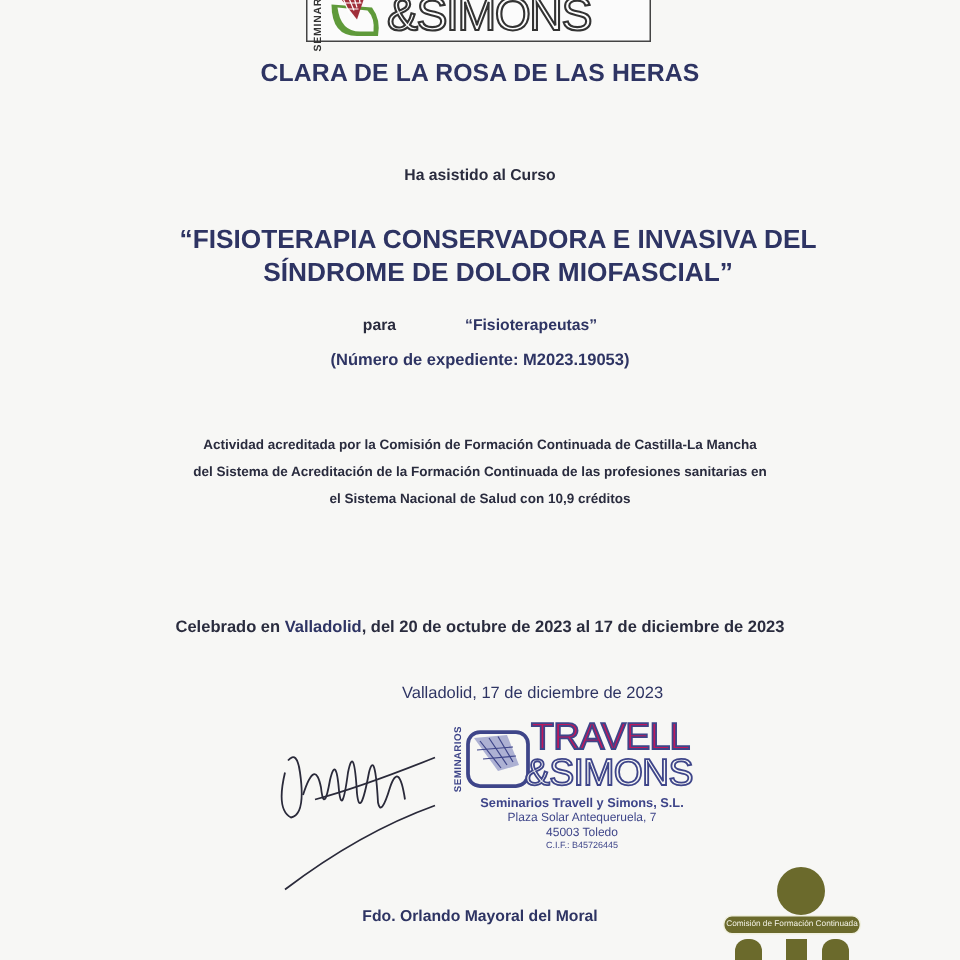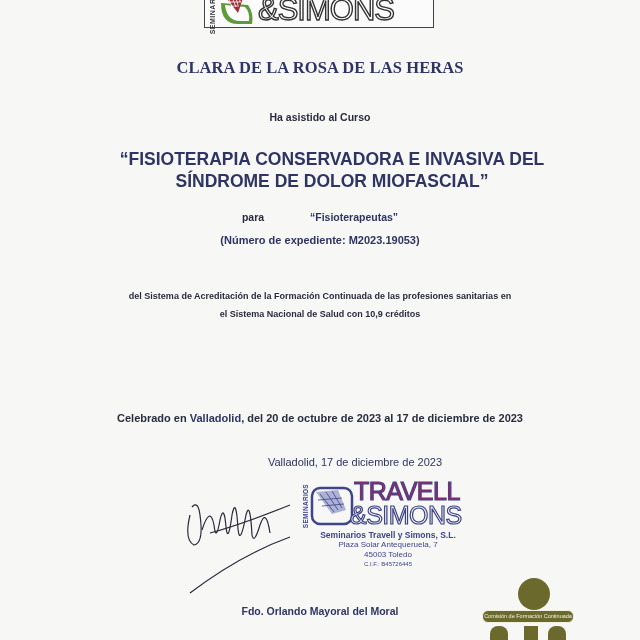--- a/index.html
+++ b/index.html
@@ -23,21 +23,21 @@
     font-size:7px; font-weight:bold; color:#333; margin-left:4px; letter-spacing:0.5px;
   }
   .top-logo .emblem {
     width:38px; height:30px; margin-left:2px; position:relative;
   }
   .top-logo .word {
     font-size:31px; letter-spacing:-1px; color:#fff;
     -webkit-text-stroke:1.4px #333; font-weight:normal; margin-left:2px; line-height:30px;
   }
 
-  .name { top:58px; font-size:16.5px; font-weight:bold; color:#2e3463; letter-spacing:0.1px;font-family:Liberation Serif, serif; }
+  .name { top:40px; font-size:16.5px; font-weight:bold; color:#2e3463; letter-spacing:0.1px; }
   .attended { top:111px; font-size:10.5px; font-weight:bold; color:#2a2c3e; }
   .course { top:148px; font-size:17.5px; font-weight:bold; color:#2e3463; line-height:22px;padding-left:12px; }
   .para { top:211px; font-size:10.5px; font-weight:bold; color:#2a2c3e; }
   .para .q { color:#2e3463;margin-left:43px; }
   .exp { top:234px; font-size:11px; font-weight:bold; color:#2e3463; }
   .accr { top:287px; font-size:9px; font-weight:bold; color:#2a2c3e; line-height:18px; }
   .held { top:388px; font-size:11px; font-weight:bold; color:#2a2c3e;margin-top:24px; }
   .held .city { color:#2e3463; }
   .place-date { top:456px; font-size:11px; font-weight:normal; color:#2e3463;padding-left:35px; }
 
@@ -108,20 +108,21 @@
 
 <div class="abs center course">
   <div>“FISIOTERAPIA CONSERVADORA E INVASIVA DEL</div>
   <div>SÍNDROME DE DOLOR MIOFASCIAL”</div>
 </div>
 
 <div class="abs center para"><span>para </span><span class="q">“Fisioterapeutas”</span></div>
 <div class="abs center exp">(Número de expediente: M2023.19053)</div>
 
 <div class="abs center accr">
+  <div>Actividad acreditada por la Comisión de Formación Continuada de Castilla-La Mancha</div>
   <div>del Sistema de Acreditación de la Formación Continuada de las profesiones sanitarias en</div>
   <div>el Sistema Nacional de Salud con 10,9 créditos</div>
 </div>
 
 <div class="abs center held"><span>Celebrado en </span><span class="city">Valladolid</span><span>, del 20 de octubre de 2023 al 17 de diciembre de 2023</span></div>
 
 <div class="abs center place-date">Valladolid, 17 de diciembre de 2023</div>
 
 <div class="abs signature">
   <svg width="150" height="115" viewBox="0 0 150 115" fill="none" stroke="#2a2a3a" stroke-width="1.2">

